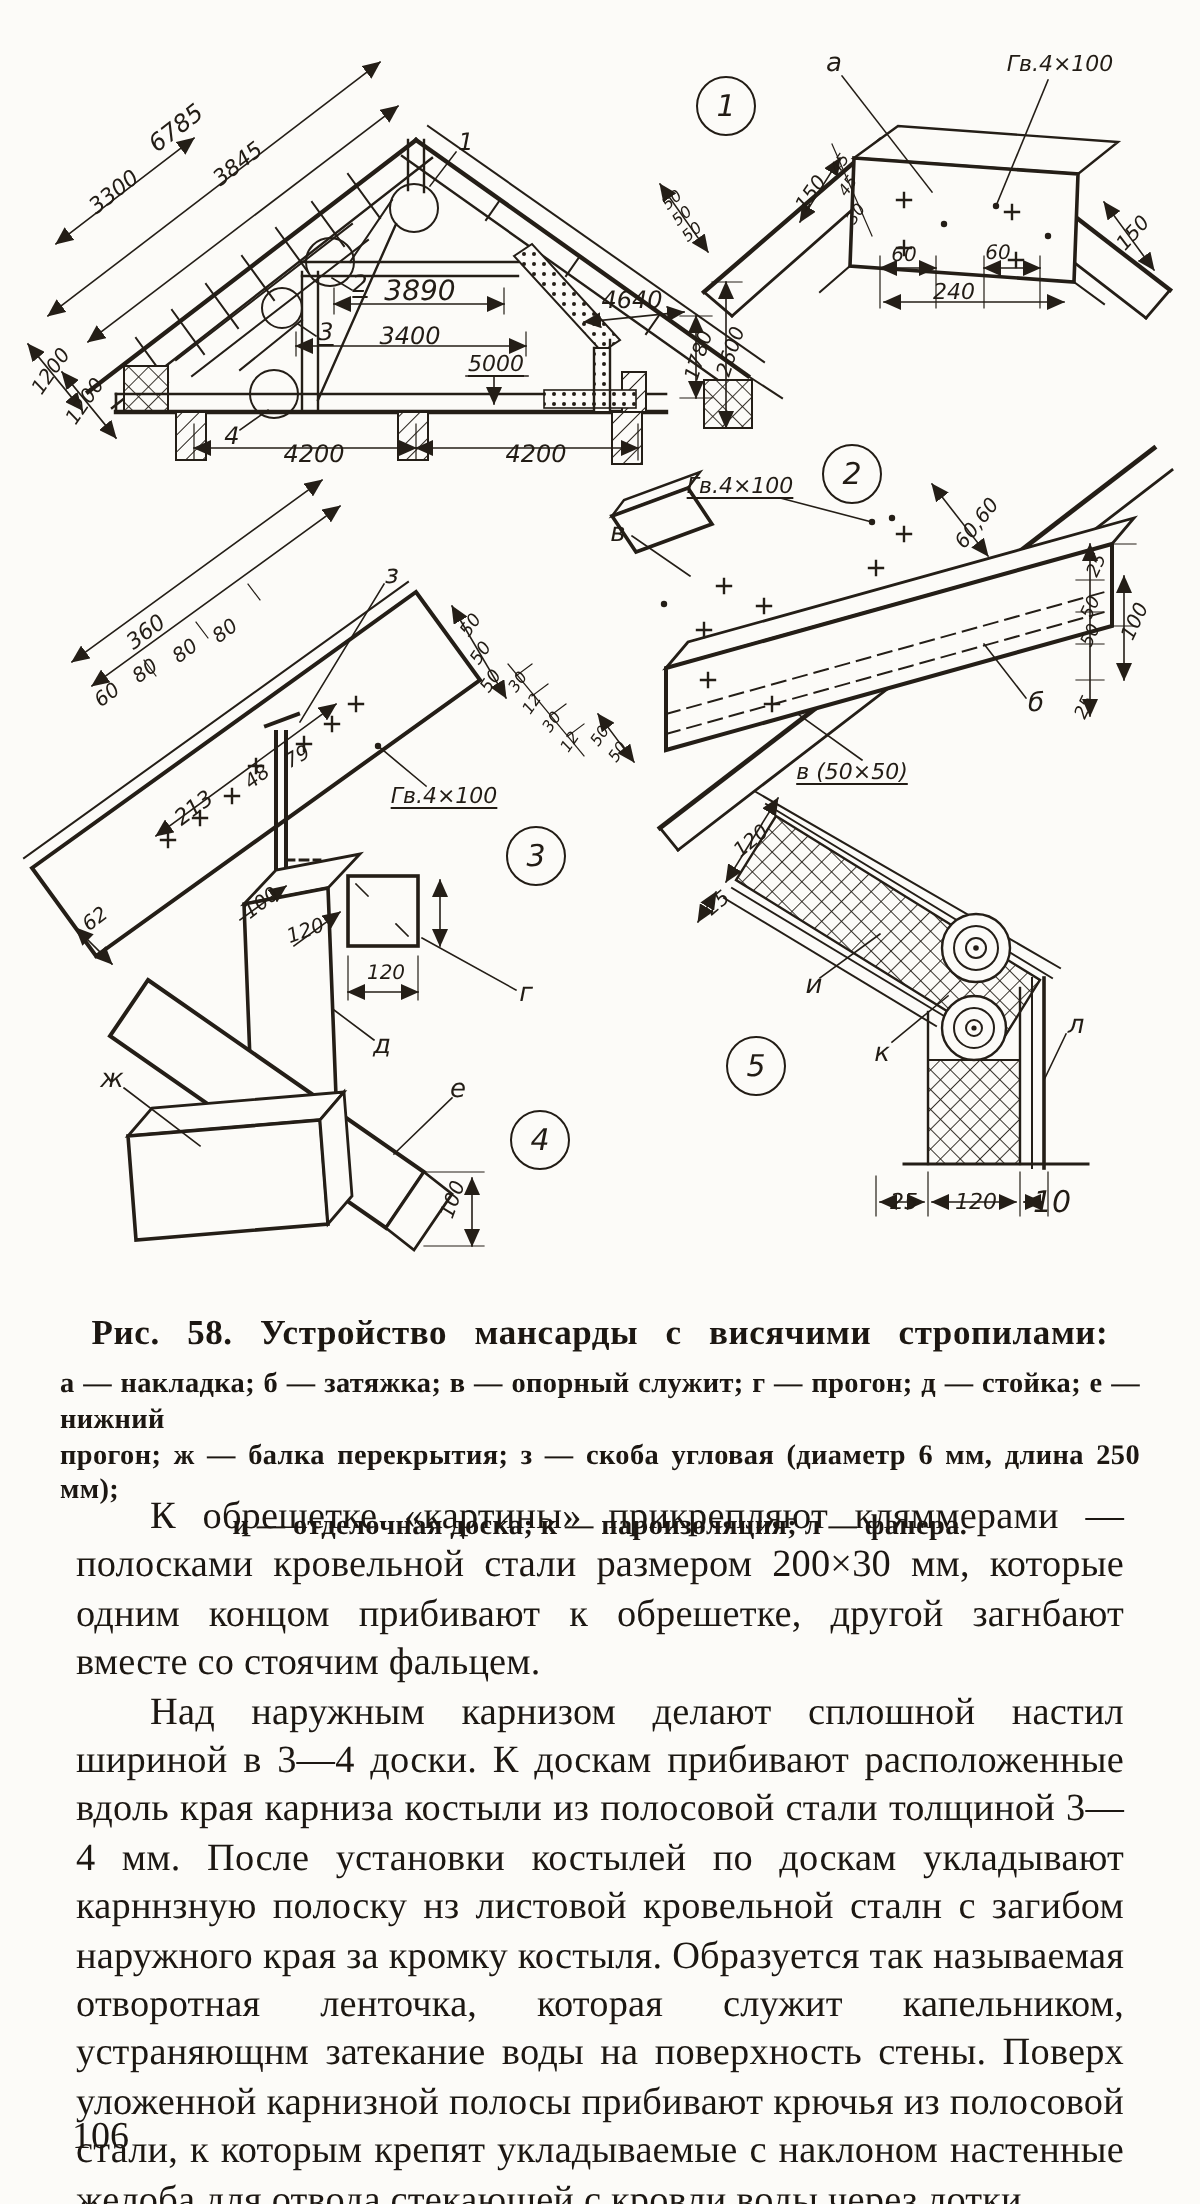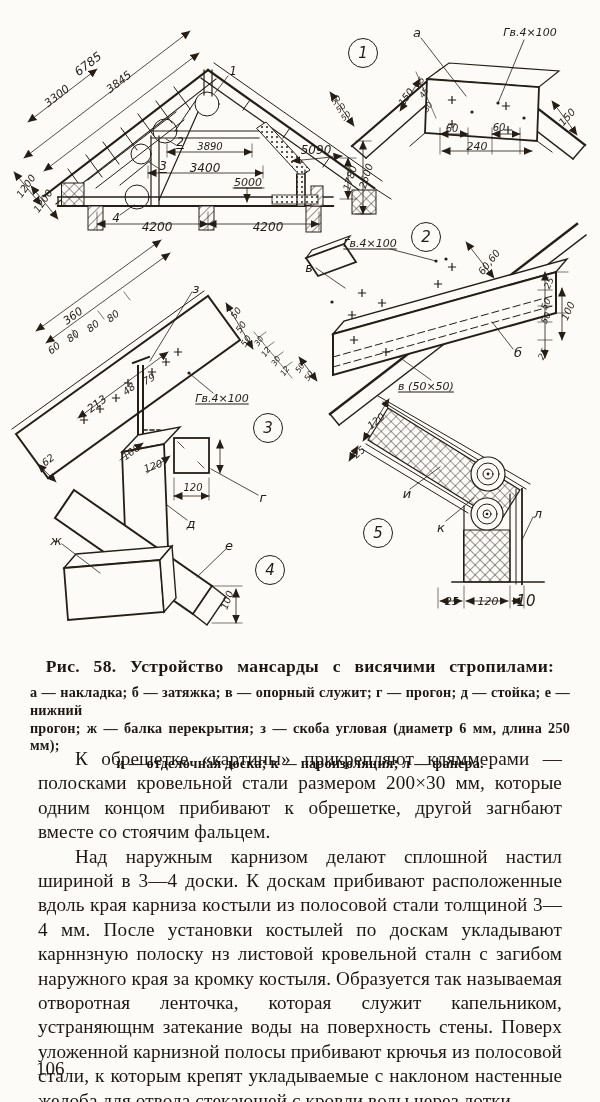--- a/index.html
+++ b/index.html
@@ -283,25 +283,25 @@
       </g>
     </svg>
     <div id="fig-ann">
         <span class="ann" style="left: 88px; top: 64px; font-size: 12px; --r: -38deg;">6785</span>
         <span class="ann" style="left: 119px; top: 82px; font-size: 11px; --r: -38deg;">3845</span>
         <span class="ann" style="left: 57px; top: 96px; font-size: 11px; --r: -38deg;">3300</span>
         <span class="ann" style="left: 26px; top: 186px; font-size: 10px; --r: -55deg;">1200</span>
         <span class="ann" style="left: 43px; top: 201px; font-size: 10px; --r: -55deg;">1200</span>
         <span class="ann" style="left: 233px; top: 71px; font-size: 12px;">1</span>
         <span class="ann u" style="left: 180px; top: 142px; font-size: 12px;">2</span>
-        <span class="ann" style="left: 210px; top: 146px; font-size: 10px;">3890</span>
+        <span class="ann" style="left: 210px; top: 146px; font-size: 14px;">3890</span>
         <span class="ann u" style="left: 163px; top: 166px; font-size: 12px;">3</span>
         <span class="ann" style="left: 205px; top: 168px; font-size: 12px;">3400</span>
         <span class="ann u" style="left: 248px; top: 182px; font-size: 11px;">5000</span>
-        <span class="ann" style="left: 316px; top: 150px; font-size: 12px;">5090</span>
+        <span class="ann" style="left: 316px; top: 150px; font-size: 12px;">4640</span>
         <span class="ann" style="left: 350px; top: 178px; font-size: 10px; --r: -72deg;">1780</span>
         <span class="ann" style="left: 366px; top: 176px; font-size: 10px; --r: -72deg;">2600</span>
         <span class="ann" style="left: 157px; top: 227px; font-size: 12px;">4200</span>
         <span class="ann" style="left: 268px; top: 227px; font-size: 12px;">4200</span>
         <span class="ann" style="left: 116px; top: 218px; font-size: 12px;">4</span>
         <span class="ann circ" style="left: 363px; top: 53px; font-size: 11px;">1</span>
         <span class="ann" style="left: 417px; top: 32px; font-size: 13px;">а</span>
         <span class="ann" style="left: 530px; top: 32px; font-size: 11px;">Гв.4×100</span>
         <span class="ann" style="left: 406px; top: 97px; font-size: 10px; --r: -55deg;">150</span>
         <span class="ann" style="left: 420px; top: 82px; font-size: 8px; --r: -55deg;">45</span>

